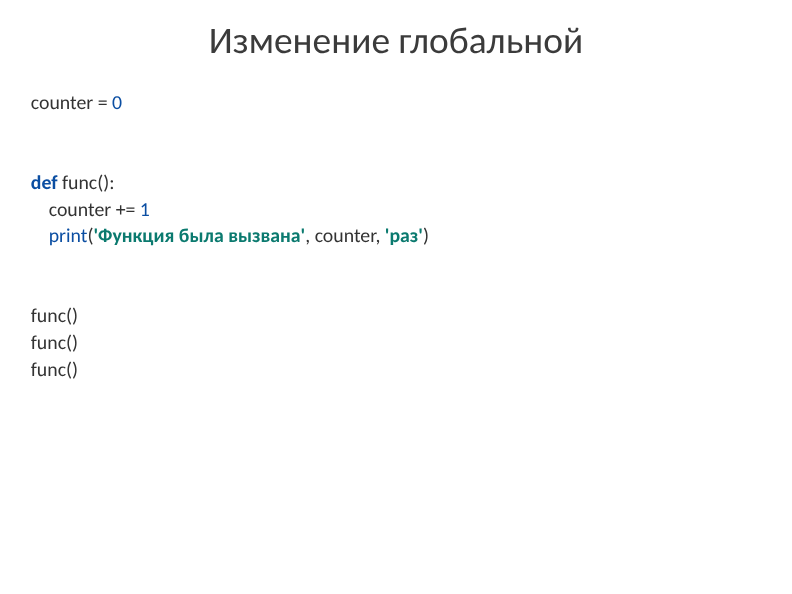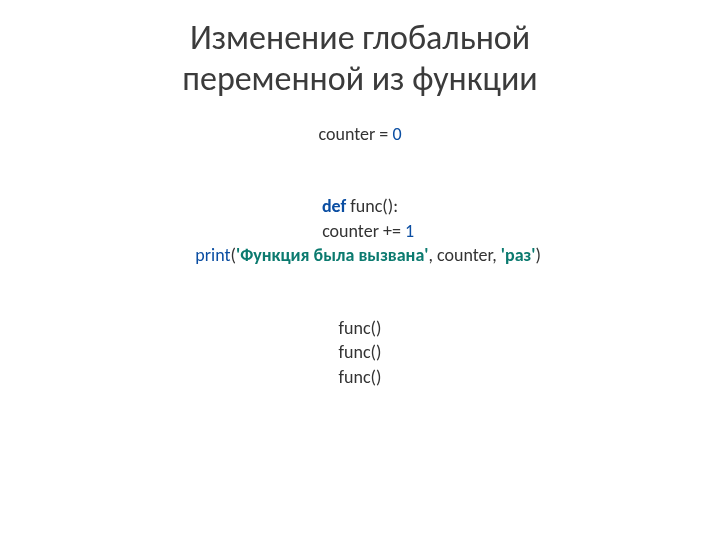--- a/index.html
+++ b/index.html
@@ -1,15 +1,15 @@
 <!DOCTYPE html>
 <html><head>
   <meta charset="utf-8">
   <style>
-    * { margin: 0; padding: 0; box-sizing: border-box; text-align: center; }
+    * { margin: 0; padding: 0; box-sizing: border-box; }
     body {
       width: 720px;
       height: 540px;
       background: #ffffff;
       font-family: Calibri, Arial, sans-serif;
       color: #333333;
       overflow: hidden;
     }
     .slide {
       width: 100%;
@@ -35,21 +35,20 @@
     .fn-print { color: #0b4ea2; }
     .num { color: #0b4ea2; }
     .str { color: #0b7a6f; font-weight: 700; }
   </style>
 </head>
 <body>
 
 <div class="slide">
   <h1 class="title">
     <span>Изменение глобальной</span><br>
-    <span>переменной из функции</span>
   </h1>
 
   <div class="code"><span><span>counter = </span><span class="num">0</span></span>
 
 
 <span><span class="kw-def">def</span><span> func():</span></span>
 <span><span>    counter += </span><span class="num">1</span></span>
 <span><span>    </span><span class="fn-print">print</span><span>(</span><span class="str">'Функция была вызвана'</span><span>, counter, </span><span class="str">'раз'</span><span>)</span></span>
 
 

